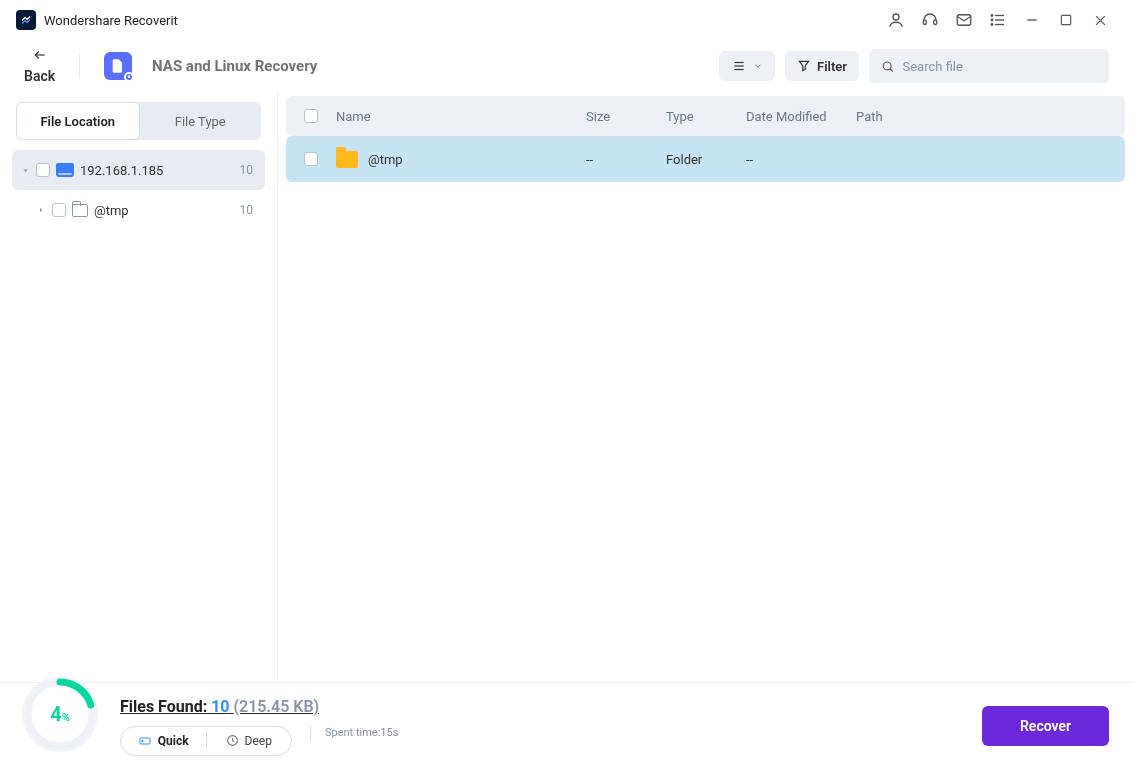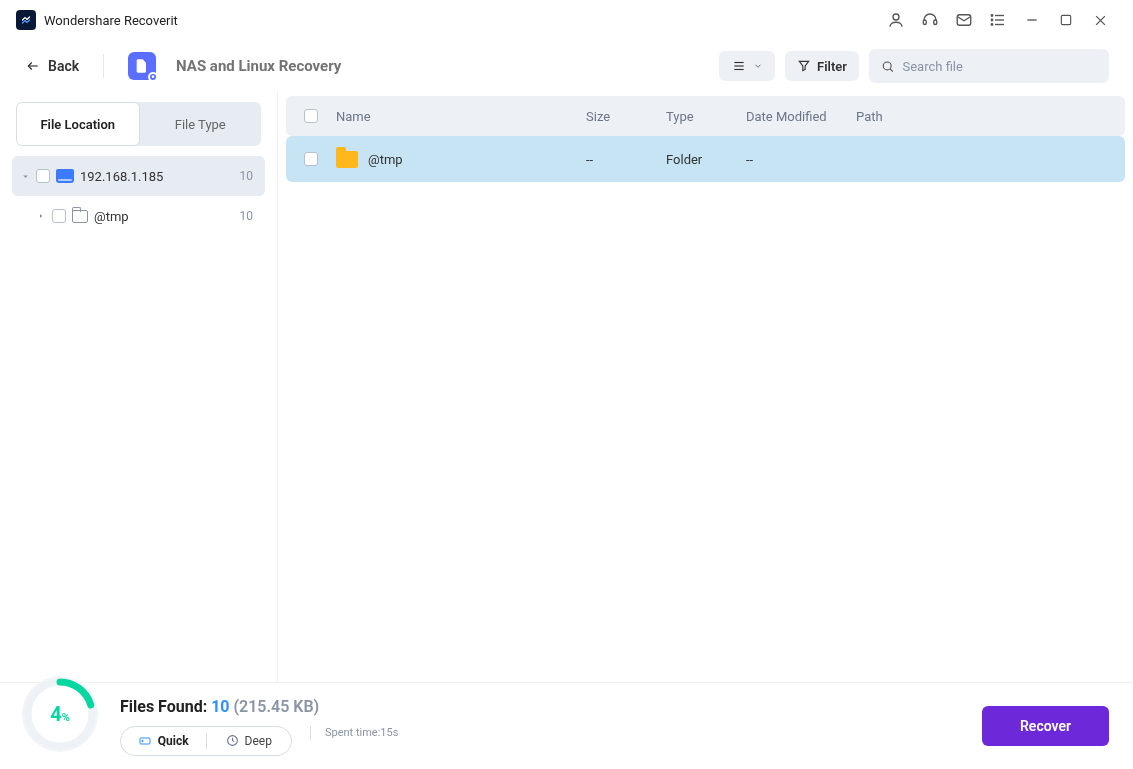--- a/index.html
+++ b/index.html
@@ -4,33 +4,33 @@
   <style>
     * { margin:0; padding:0; box-sizing:border-box; font-family:-apple-system,BlinkMacSystemFont,"Segoe UI",Roboto,sans-serif; }
     body { width:1133px; height:769px; background:#fff; overflow:hidden; font-size:13px; color:#333; }
     .titlebar { height:40px; display:flex; align-items:center; padding:0 16px; }
     .app-logo { width:20px; height:20px; background:#0a1838; border-radius:4px; display:flex; align-items:center; justify-content:center; margin-right:8px; }
     .app-logo svg { width:12px; height:12px; }
     .app-title { font-size:13px; color:#222; }
     .spacer { flex:1; }
     .tb-icon { width:34px; height:34px; display:flex; align-items:center; justify-content:center; color:#555; cursor:pointer; }
     .toolbar2 { height:52px; display:flex; align-items:center; padding:0 24px; gap:10px; }
-    .back-btn { display:flex; align-items:center; gap:6px; color:#333; font-size:14px; cursor:pointer; font-weight:600;}
+    .back-btn { display:flex; align-items:center; gap:6px; color:#333; font-size:14px; cursor:pointer; font-weight:600;flex-direction:column;}
     .vdiv { width:1px; height:24px; background:#e4e8ee; margin:0 14px; }
     .mode-icon { width:28px; height:28px; background:#5a6fff; border-radius:6px; display:flex; align-items:center; justify-content:center; color:#fff; position:relative;}
     .mode-icon .corner{ position:absolute; right:-2px; bottom:-2px; width:10px;height:10px;border-radius:50%;background:#5a6fff;border:2px solid #fff;display:flex;align-items:center;justify-content:center;}
     .mode-title { font-size:15px; font-weight:700; color:#737373; margin-left:10px;}
     .pill { height:30px; background:#edf1f6; border-radius:6px; display:flex; align-items:center; gap:6px; padding:0 12px; color:#333; cursor:pointer; }
     .search-box { height:34px; background:#edf1f6; border-radius:6px; display:flex; align-items:center; gap:8px; padding:0 12px; width:240px; }
     .search-box input { border:none; background:transparent; outline:none; font-size:13px; color:#333; width:100%; }
     .search-box input::placeholder{ color:#8a94a6; }
     .main { display:flex; height:590px; }
     .sidebar { width:278px; padding:10px 12px 0 12px; border-right:1px solid #eceff4; }
     .tabs { display:flex; background:#e7ecf2; border-radius:6px; overflow:hidden; margin:0 4px 10px 4px; }
-    .tab { flex:1; height:44px; display:flex; align-items:center; justify-content:center; font-size:13px; color:#666; cursor:pointer;}
+    .tab { flex:1; height:38px; display:flex; align-items:center; justify-content:center; font-size:13px; color:#666; cursor:pointer;}
     .tab.active{ background:#fff; color:#222; border:1px solid #d7dde5; border-radius:6px; font-weight:600;}
     .tree-row { display:flex; align-items:center; height:40px; padding:1px 8px; border-radius:6px; cursor:pointer; gap:6px;}
     .tree-row.sel { background:#e7ecf2; }
     .tree-row .count { margin-left:auto; color:#8a94a6; font-size:12px; padding-right:4px;}
     .chev { width:10px; color:#8a94a6; display:flex; align-items:center; justify-content:center;}
     .cb { width:14px; height:14px; border:1.5px solid #b7c0cd; border-radius:3px; background:#fff; }
     .drive-icon { width:18px; height:14px; background:#3a7bff; border-radius:2px 2px 3px 3px; position:relative;}
     .drive-icon:after{content:"";position:absolute;left:2px;right:2px;bottom:2px;height:2px;background:rgba(255,255,255,.6);border-radius:1px;}
     .fld-icon-outline { width:16px; height:13px; border:1.5px solid #8a94a6; border-radius:2px; position:relative;}
     .fld-icon-outline:before{content:"";position:absolute;top:-4px;left:-1.5px;width:7px;height:4px;border:1.5px solid #8a94a6;border-bottom:none;border-radius:2px 2px 0 0;}
@@ -46,21 +46,21 @@
     .row.sel { background:#c7e4f4; }
     .folder-icon { width:22px; height:17px; background:#ffb81c; border-radius:2px; position:relative; margin-right:10px;}
     .folder-icon:before{content:"";position:absolute;top:-4px;left:0;width:10px;height:5px;background:#ffb81c;border-radius:2px 2px 0 0;}
     .footer { height:87px; border-top:1px solid #eceff4; display:flex; align-items:center; padding:0 24px 0 18px; }
     .progress-wrap{ width:84px;height:84px;position:relative;display:flex;align-items:center;justify-content:center;margin-right:18px; margin-top:-24px;}
     .progress-wrap .ring{position:absolute;inset:4px;border-radius:50%;box-shadow:0 0 0 4px #f2f5f8 inset;}
     .progress-wrap svg{transform:rotate(-90deg);}
     .progress-wrap .pct{position:absolute;color:#06d6a0;font-weight:700;font-size:20px;}
     .progress-wrap .pct small{font-size:11px;font-weight:700;}
     .ff-main{display:flex;flex-direction:column;gap:10px;}
-    .ff-line{font-size:16px;font-weight:700;color:#222;}
+    .ff-line{font-size:16px;font-weight:700;color:#222;text-decoration:underline;}
     .ff-line .num{color:#2f8fff;}
     .ff-line .size{color:#8a94a6;font-weight:600;}
     .modes{display:flex;align-items:center;gap:0;border:1px solid #d7dde5;border-radius:18px;height:30px;overflow:hidden;width:172px;}
     .mode-btn{flex:1;display:flex;align-items:center;justify-content:center;gap:6px;color:#444;font-size:12px;cursor:pointer;height:100%;}
     .mode-btn.active{font-weight:700;color:#222;}
     .mode-sep{width:1px;height:16px;background:#d7dde5;}
     .spent{font-size:11px;color:#8a94a6;margin-left:18px;}
     .spent:before{content:"";display:inline-block;width:1px;height:14px;background:#d7dde5;margin-right:14px;vertical-align:middle;}
     .recover-btn{margin-left:auto;height:40px;padding:0 38px;background:#6d28d9;color:#fff;border:none;border-radius:6px;font-size:14px;font-weight:600;cursor:pointer;}
   </style>

